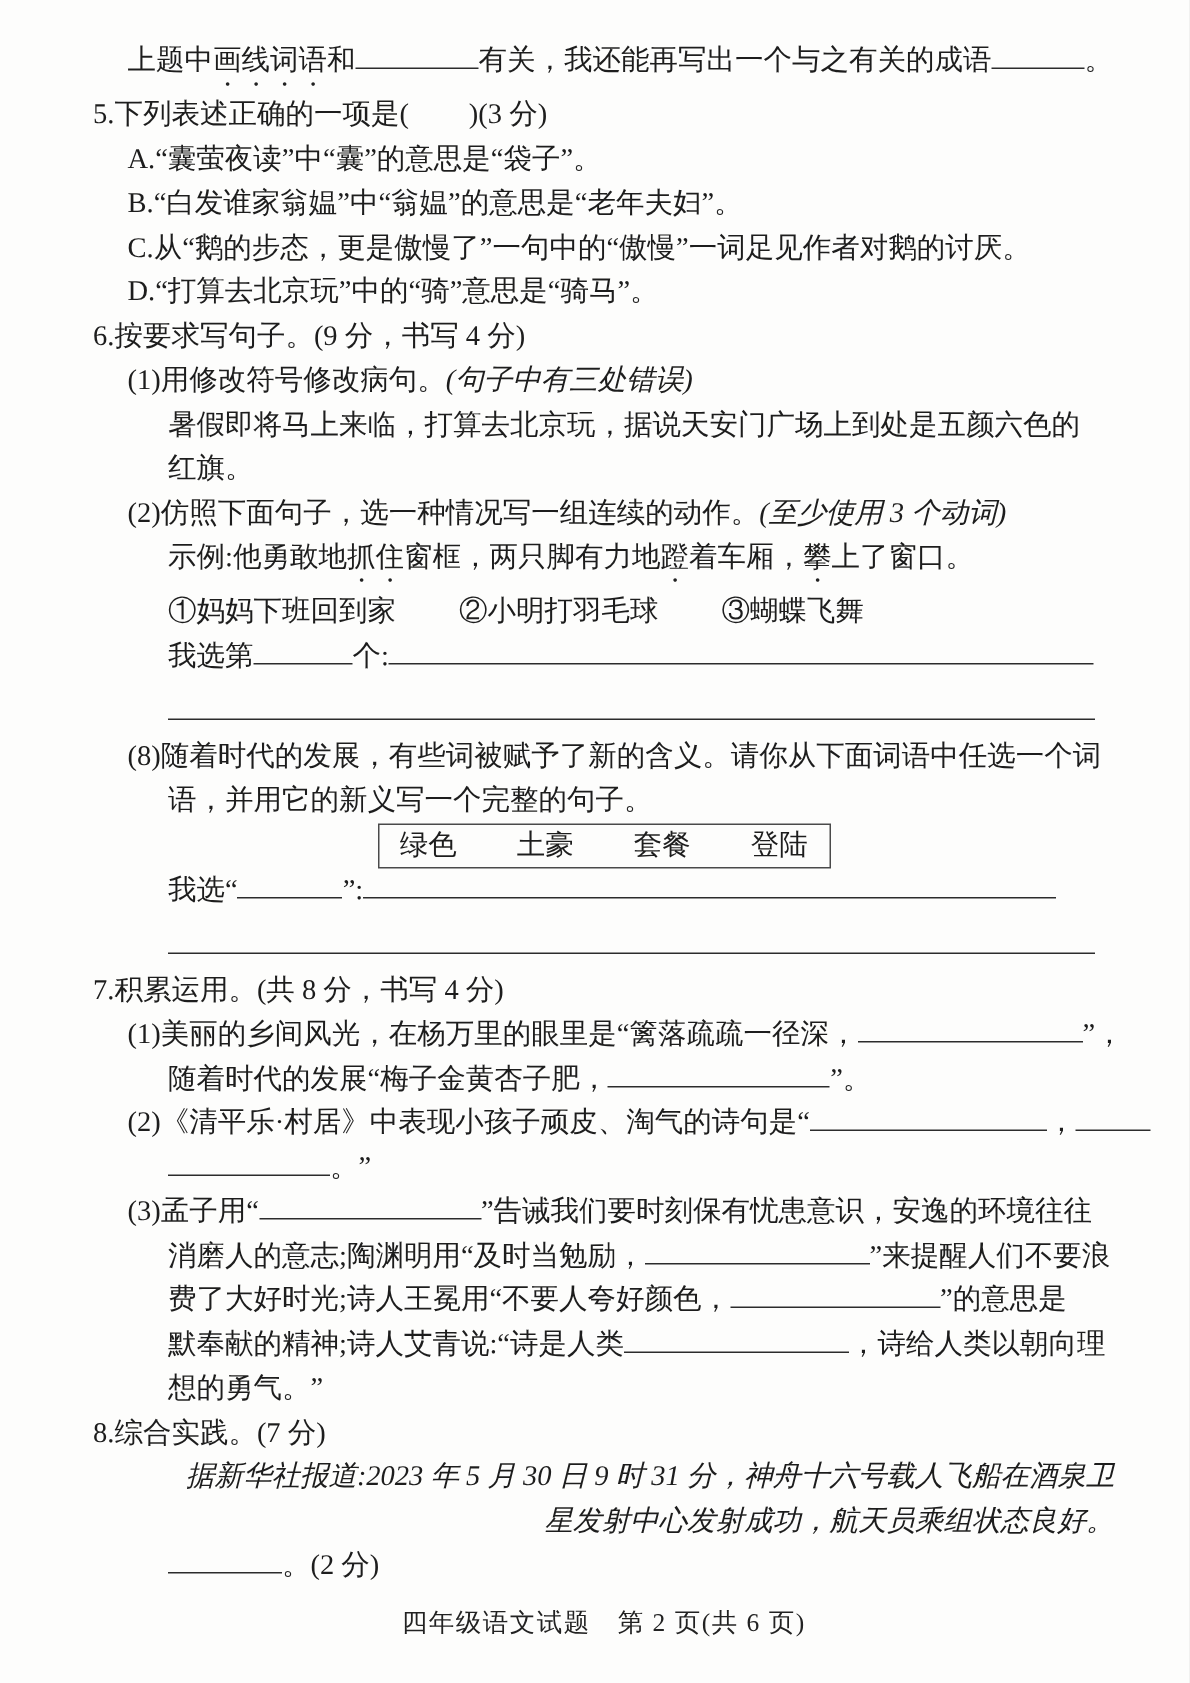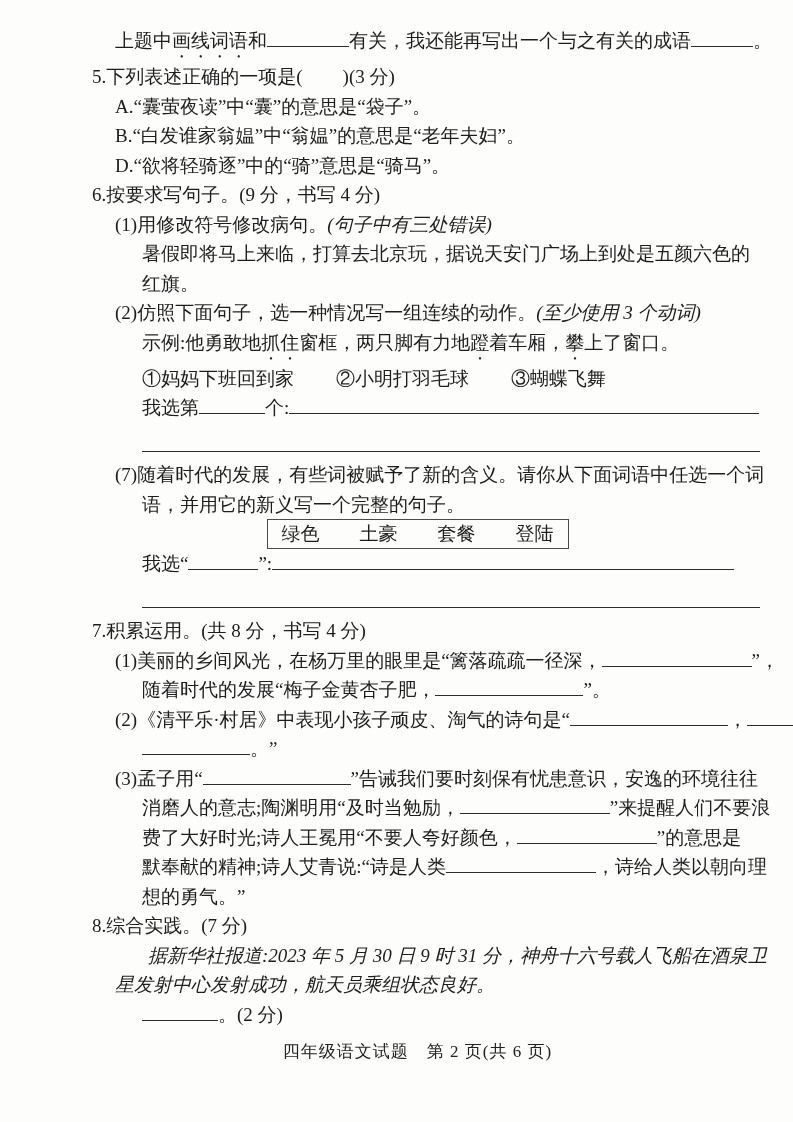--- a/index.html
+++ b/index.html
@@ -2,33 +2,33 @@
 <html><head>
 <meta charset="utf-8">
 <style>
   html,body { margin:0; padding:0; background:#e8e8e8; }
   .page {
     width:793px; height:1122px; background:#fdfdfc; color:#1d1d1d;
     font-family:"Liberation Serif","DejaVu Serif",serif;
     font-size:19px; box-sizing:border-box;
     padding:26px 50px 0 62px; overflow:hidden; margin:0 auto;
   }
-  .line { line-height:29.5px; white-space:nowrap;margin-left:30px; }
+  .line { line-height:29.5px; white-space:nowrap; }
   .l1 { padding-left:23px; }   
   .l2 { padding-left:50px; }   
   .blank {
     display:inline-block; height:0.95em;
     border-bottom:1.4px solid #2c2c2c; vertical-align:baseline;
   }
   .spacer { display:inline-block; }
   .emdot {
     -webkit-text-emphasis:filled dot #222; -webkit-text-emphasis-position:under left;
     text-emphasis:filled dot #222; text-emphasis-position:under left;
   }
-  .kai { font-style:italic; }
+  .kai { font-style:italic;text-align:right; }
   .gap-top { margin-top:8px; }
   .center { text-align:center; padding-left:0; }
   .wordbox {
     display:inline-block; border:1px solid #4a4a4a;
     padding:1px 14px; line-height:26px;
   }
   .wordbox span + span { margin-left:40px; }
   .choices span + span { margin-left:42px; }
   .footer {
     text-align:center; font-size:17px; margin-top:8px;
@@ -38,32 +38,33 @@
 </head>
 <body>
 
 <div class="page">
 
   <div class="line l1"><span>上题中</span><span class="emdot">画线词语</span><span>和</span><span class="blank" style="width:82px"></span><span>有关，我还能再写出一个与之有关的成语</span><span class="blank" style="width:62px"></span><span>。</span></div>
 
   <div class="line"><span>5.下列表述正确的一项是(</span><span class="spacer" style="width:40px"></span><span>)(3 分)</span></div>
   <div class="line l1">A.“囊萤夜读”中“囊”的意思是“袋子”。</div>
   <div class="line l1">B.“白发谁家翁媪”中“翁媪”的意思是“老年夫妇”。</div>
-  <div class="line l1">D.“欲将轻骑逐”中的“骑”意思是“骑马”。</div>
+  <div class="line l1">C.从“鹅的步态，更是傲慢了”一句中的“傲慢”一词足见作者对鹅的讨厌。</div>
+  <div class="line l1">D.“打算去北京玩”中的“骑”意思是“骑马”。</div>
 
   <div class="line">6.按要求写句子。(9 分，书写 4 分)</div>
   <div class="line l1"><span>(1)用修改符号修改病句。</span><span class="kai">(句子中有三处错误)</span></div>
   <div class="line l2">暑假即将马上来临，打算去北京玩，据说天安门广场上到处是五颜六色的</div>
   <div class="line l2">红旗。</div>
   <div class="line l1"><span>(2)仿照下面句子，选一种情况写一组连续的动作。</span><span class="kai">(至少使用 3 个动词)</span></div>
   <div class="line l2"><span>示例:他勇敢地</span><span class="emdot">抓住</span><span>窗框，两只脚有力地</span><span class="emdot">蹬</span><span>着车厢，</span><span class="emdot">攀</span><span>上了窗口。</span></div>
   <div class="line l2 choices"><span>①妈妈下班回到家</span><span>②小明打羽毛球</span><span>③蝴蝶飞舞</span></div>
   <div class="line l2"><span>我选第</span><span class="blank" style="width:66px"></span><span>个:</span><span class="blank" style="width:470px"></span></div>
   <div class="line l2 gap-top"><span class="blank" style="width:618px"></span></div>
-  <div class="line l1">(7)随着时代的发展，有些词被赋予了新的含义。请你从下面词语中任选一个词</div>
+  <div class="line l1">(8)随着时代的发展，有些词被赋予了新的含义。请你从下面词语中任选一个词</div>
   <div class="line l2">语，并用它的新义写一个完整的句子。</div>
   <div class="line center"><span class="wordbox"><span>绿色</span><span>土豪</span><span>套餐</span><span>登陆</span></span></div>
   <div class="line l2"><span>我选“</span><span class="blank" style="width:70px"></span><span>”:</span><span class="blank" style="width:462px"></span></div>
   <div class="line l2 gap-top"><span class="blank" style="width:618px"></span></div>
 
   <div class="line">7.积累运用。(共 8 分，书写 4 分)</div>
   <div class="line l1"><span>(1)美丽的乡间风光，在杨万里的眼里是“篱落疏疏一径深，</span><span class="blank" style="width:150px"></span><span>”，</span></div>
   <div class="line l2"><span>随着时代的发展“梅子金黄杏子肥，</span><span class="blank" style="width:148px"></span><span>”。</span></div>
   <div class="line l1"><span>(2)《清平乐·村居》中表现小孩子顽皮、淘气的诗句是“</span><span class="blank" style="width:158px"></span><span>，</span><span class="blank" style="width:50px"></span></div>
   <div class="line l2"><span class="blank" style="width:108px"></span><span>。”</span></div>

